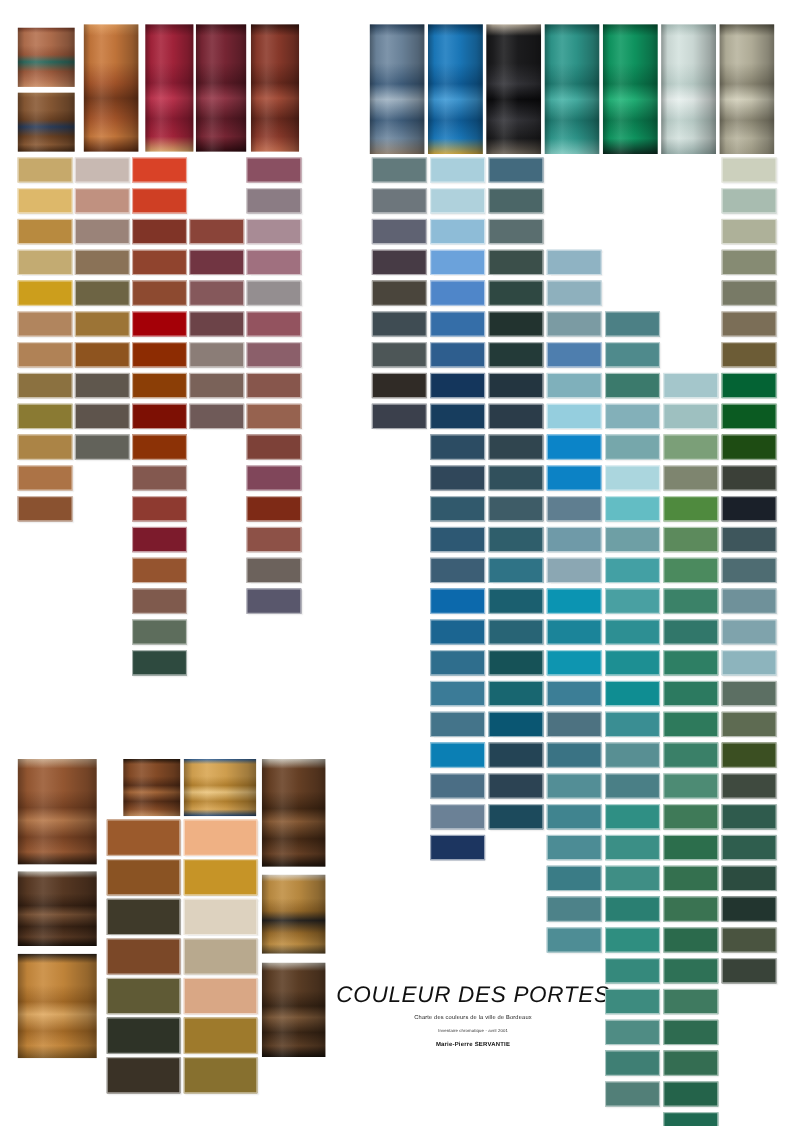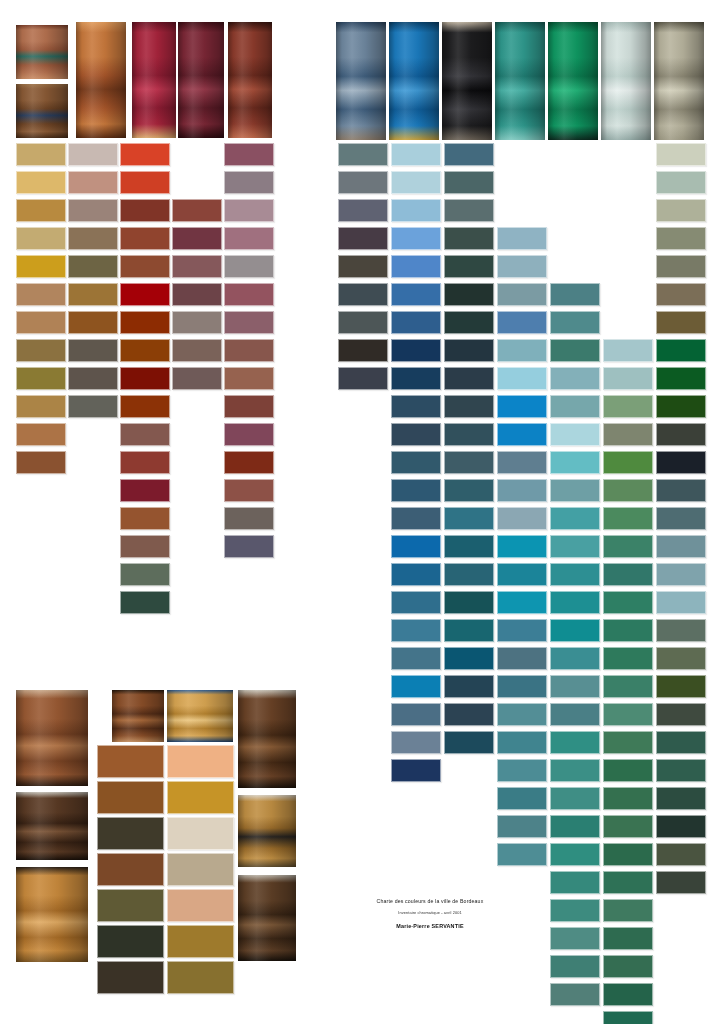--- a/index.html
+++ b/index.html
@@ -81,20 +81,21 @@
     margin: 8px 0 0 0;
     white-space: nowrap;
   }
 </style>
 </head>
 <body>
 
 <div class="poster">
 
   <div class="titleblock" style="left:300px; top:893px;">
+    <div class="title-main">COULEUR DES PORTES</div>
     <div class="title-sub1">Charte des couleurs de la ville de Bordeaux</div>
     <div class="title-sub2">Inventaire chromatique - avril 2001</div>
     <div class="title-author">Marie-Pierre SERVANTIE</div>
   </div>
 
 <div class="photo" style="left: 16px; top: 25px; width: 52px; height: 54px;">
       <div class="ph-inner" style="background: linear-gradient(90deg, rgba(0, 0, 0, 0.34) 0%, rgba(0, 0, 0, 0.06) 12%, rgba(255, 255, 255, 0.1) 32%, rgba(0, 0, 0, 0.05) 58%, rgba(0, 0, 0, 0.26) 88%, rgba(0, 0, 0, 0.4) 100%), linear-gradient(rgb(125, 63, 42) 0%, rgb(181, 113, 79) 9%, rgb(181, 113, 79) 30%, rgb(157, 90, 60) 46%, rgb(44, 109, 98) 58%, rgb(157, 90, 60) 74%, rgb(181, 113, 79) 88%, rgb(201, 139, 99) 100%);"></div>
     </div>
     <div class="photo" style="left: 76px; top: 22px; width: 50px; height: 116px;">
       <div class="ph-inner" style="background: linear-gradient(90deg, rgba(0, 0, 0, 0.34) 0%, rgba(0, 0, 0, 0.06) 12%, rgba(255, 255, 255, 0.1) 32%, rgba(0, 0, 0, 0.05) 58%, rgba(0, 0, 0, 0.26) 88%, rgba(0, 0, 0, 0.4) 100%), linear-gradient(rgb(224, 154, 90) 0%, rgb(201, 121, 60) 9%, rgb(201, 121, 60) 30%, rgb(168, 86, 42) 46%, rgb(123, 61, 29) 58%, rgb(168, 86, 42) 74%, rgb(201, 121, 60) 88%, rgb(94, 45, 19) 100%);"></div>

